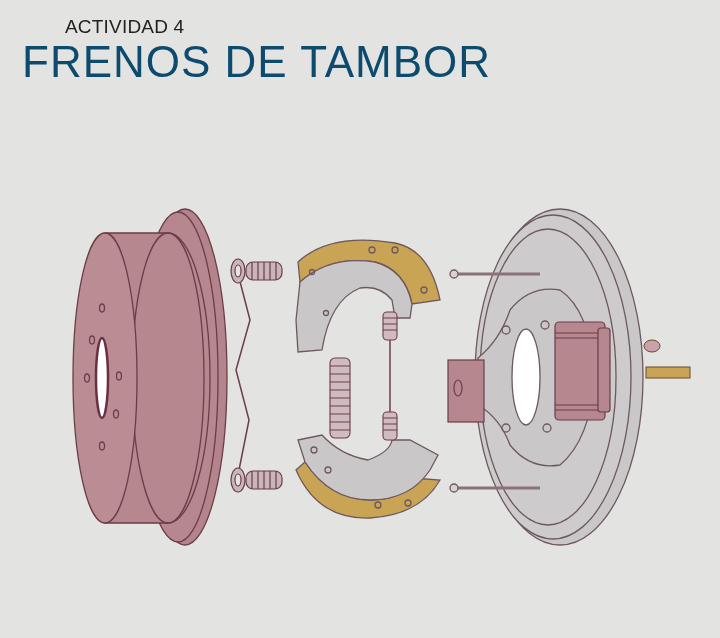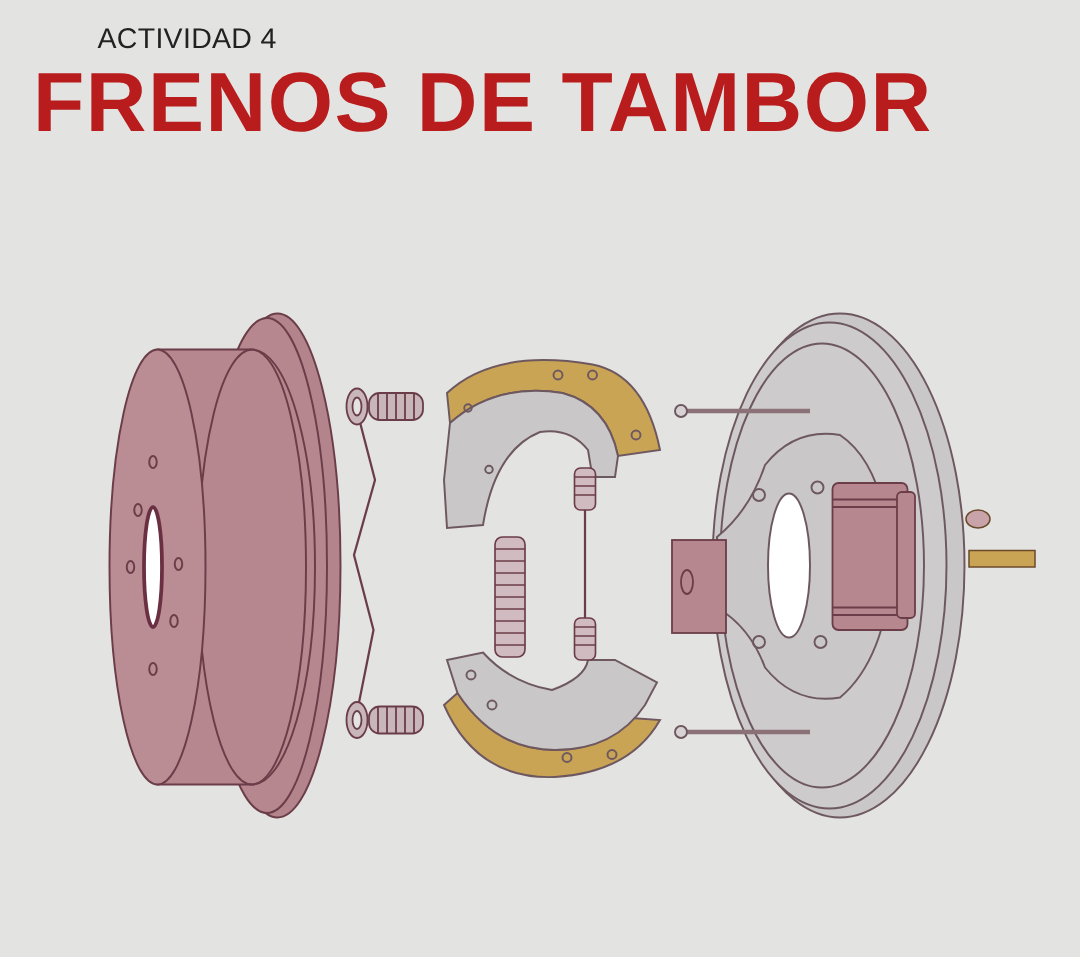--- a/index.html
+++ b/index.html
@@ -1,18 +1,18 @@
 <!DOCTYPE html>
 <html><head>
 <meta charset="utf-8">
 <style>
   html,body{margin:0;padding:0;}
   body{width:720px;height:638px;background:#e3e3e1;position:relative;overflow:hidden;font-family:"Liberation Sans","DejaVu Sans",sans-serif;}
   .kicker{position:absolute;left:24px;top:16px;font-size:19px;font-weight:normal;color:#222;letter-spacing:0.2px;margin-left:41px;}
-  .title{position:absolute;left:22px;top:40px;font-size:56px;font-weight:bold;color:#b91c1c;letter-spacing:1px;line-height:1;}
+  .title{position:absolute;left:22px;top:40px;font-size:44px;font-weight:normal;color:#0c4a6e;letter-spacing:1px;line-height:1;}
   svg.illus{position:absolute;left:0;top:0;}
 </style>
 </head>
 <body>
 
 <div class="kicker">ACTIVIDAD 4</div>
 <div class="title">FRENOS DE TAMBOR</div>
 
 <svg class="illus" width="720" height="638" viewBox="0 0 720 638">
 

